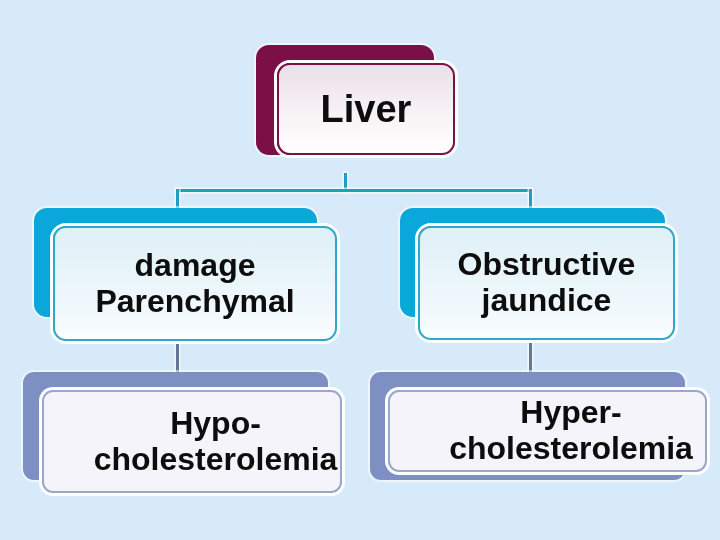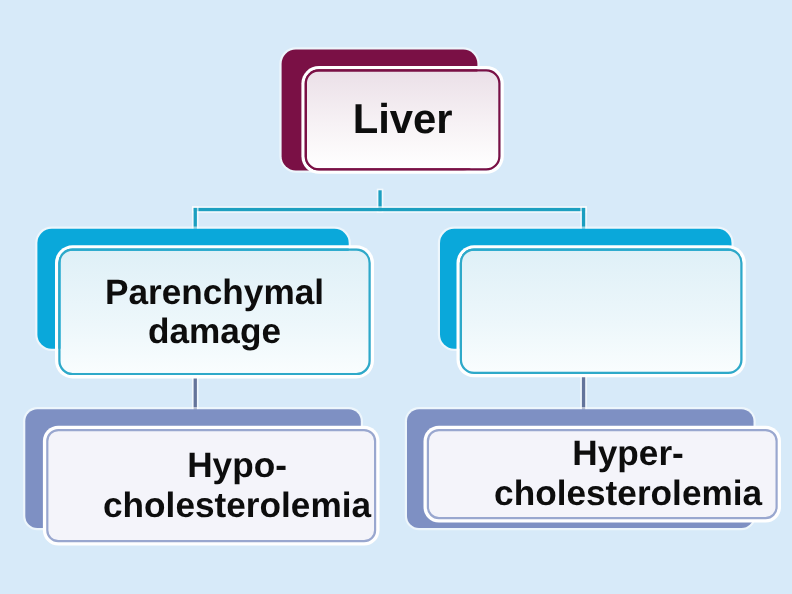--- a/index.html
+++ b/index.html
@@ -69,28 +69,30 @@
   <div class="shape back maroon liver-back"></div>
   <div class="shape front liver liver-front">
     <div class="label">
       <span>Liver</span>
     </div>
   </div>
 
   <div class="shape back cyan p-back"></div>
   <div class="shape front l2 p-front">
     <div class="label">
+      <span>damage</span>
       <span>Parenchymal</span>
-      <span>damage</span>
     </div>
   </div>
 
   <div class="shape back cyan o-back"></div>
   <div class="shape front l2 o-front">
     <div class="label">
+      <span>Obstructive</span>
+      <span>jaundice</span>
     </div>
   </div>
 
   <div class="shape back periwinkle hypo-back"></div>
   <div class="shape front l3 hypo-front">
     <div class="label">
       <span>Hypo-</span>
       <span>cholesterolemia</span>
     </div>
   </div>

